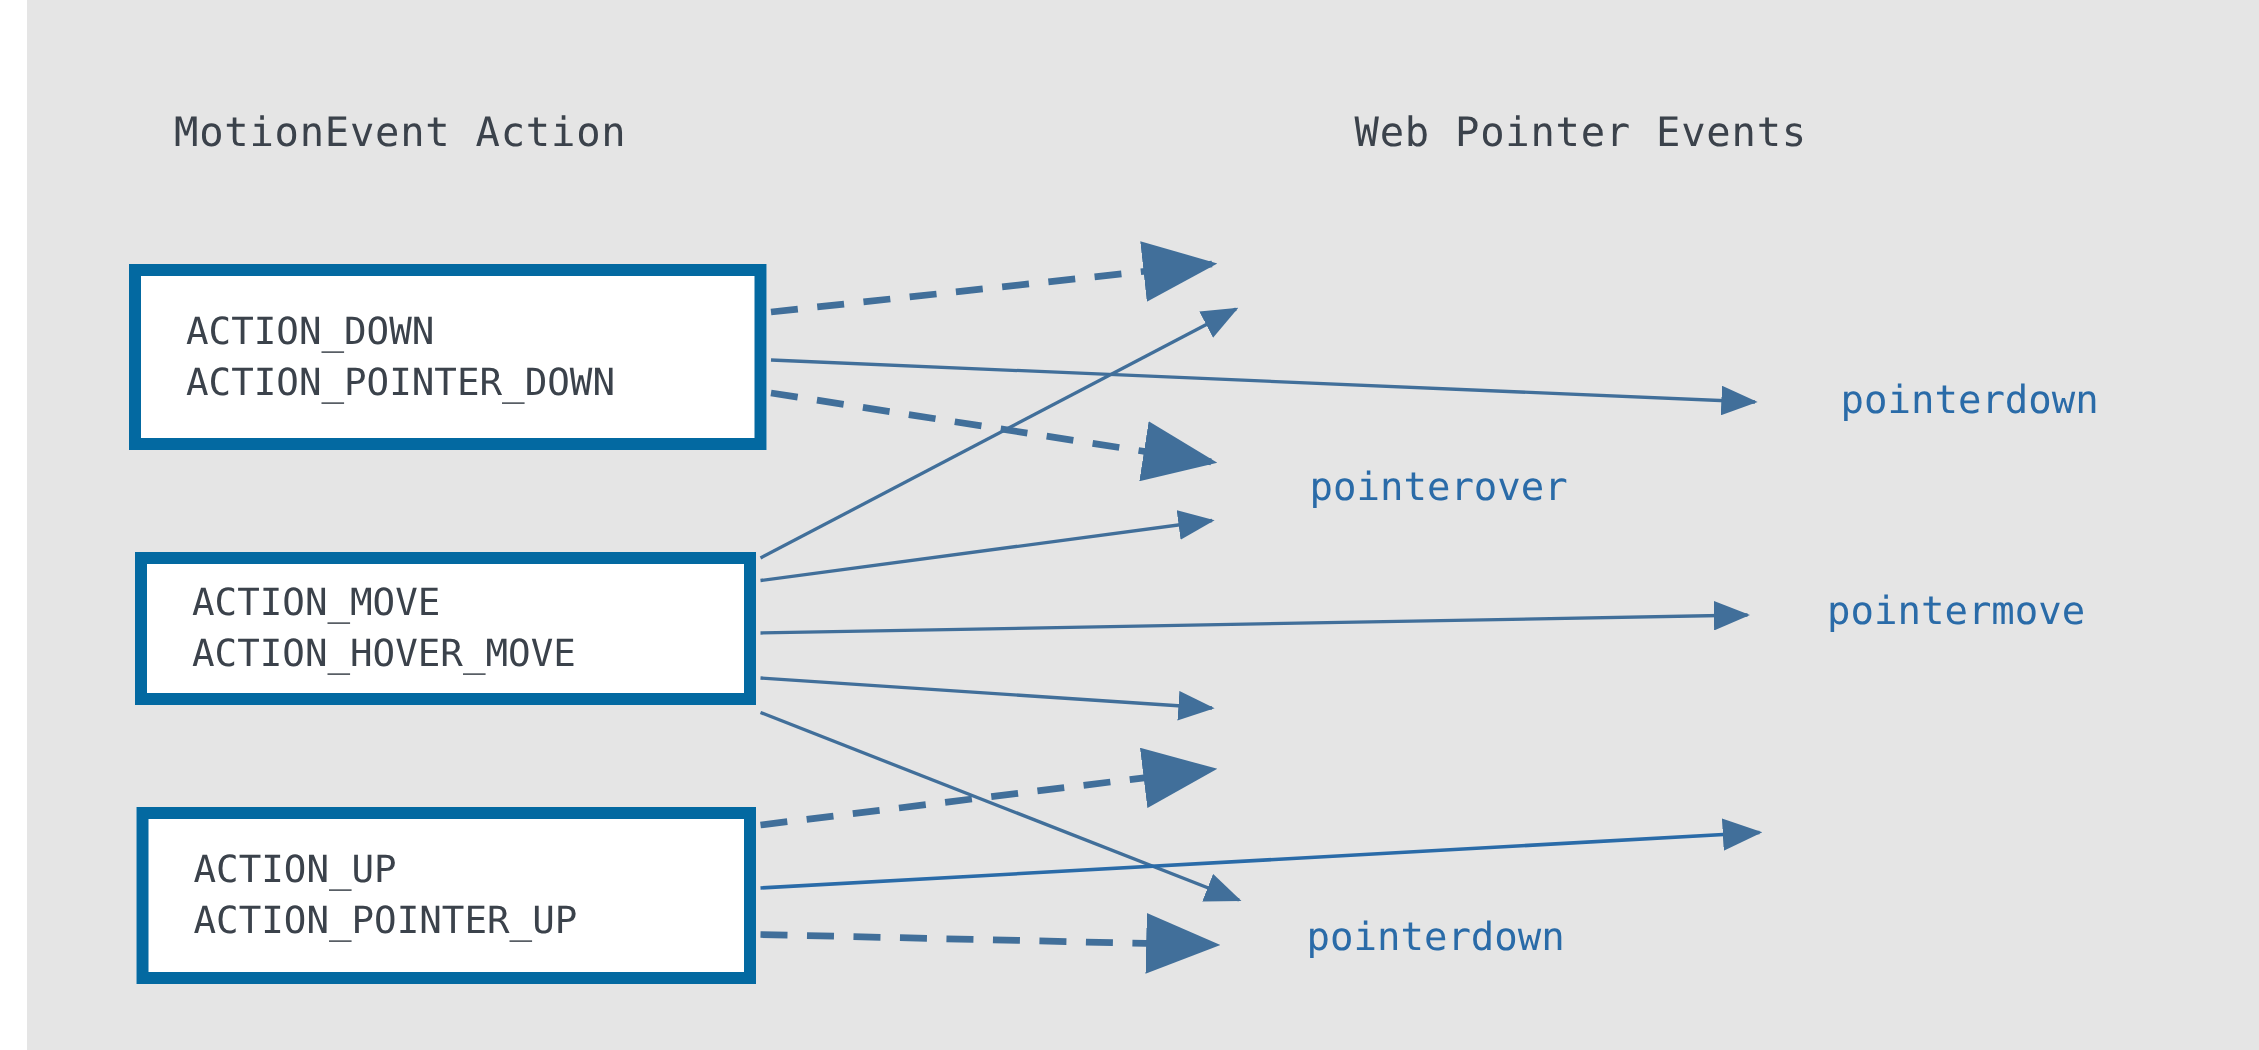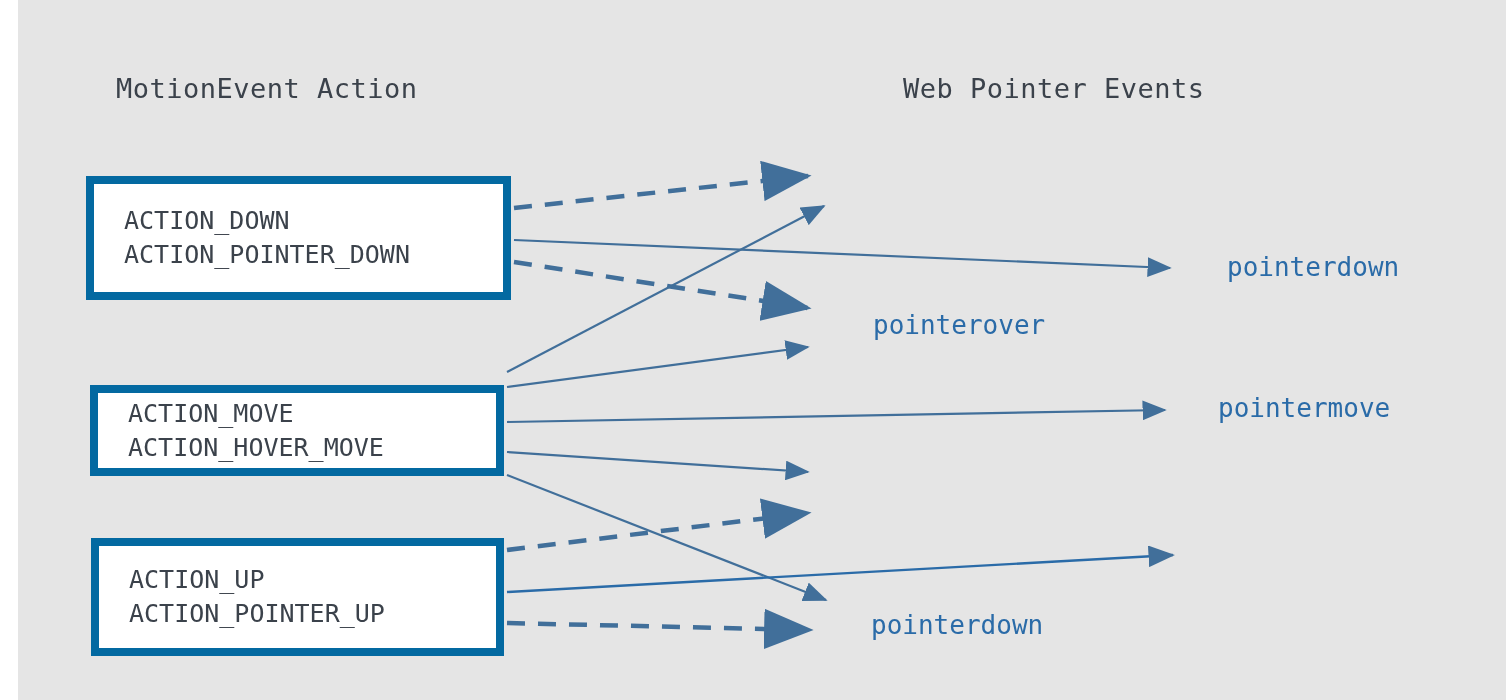--- a/index.html
+++ b/index.html
@@ -42,21 +42,21 @@
   .action-line {
     font-family: "DejaVu Sans Mono", monospace;
     font-size: 25px;
     color: #3b424b;
     line-height: 1.36;
     white-space: nowrap;
     padding-left: 30px;
     letter-spacing: 0px;
   }
   #box-down  { left: 68px; top: 176px; width: 425px; height: 124px; }
-  #box-move  { left: 72px; top: 385px; width: 414px; height: 91px; }
+  #box-move  { left: 72px; top: 368px; width: 414px; height: 102px; }
   #box-up    { left: 73px; top: 538px; width: 413px; height: 118px; }
 
   .event-label {
     position: absolute;
     font-family: "DejaVu Sans Mono", monospace;
     font-size: 26px;
     color: #2a6ba8;
     white-space: nowrap;
     letter-spacing: 0px;
   }

